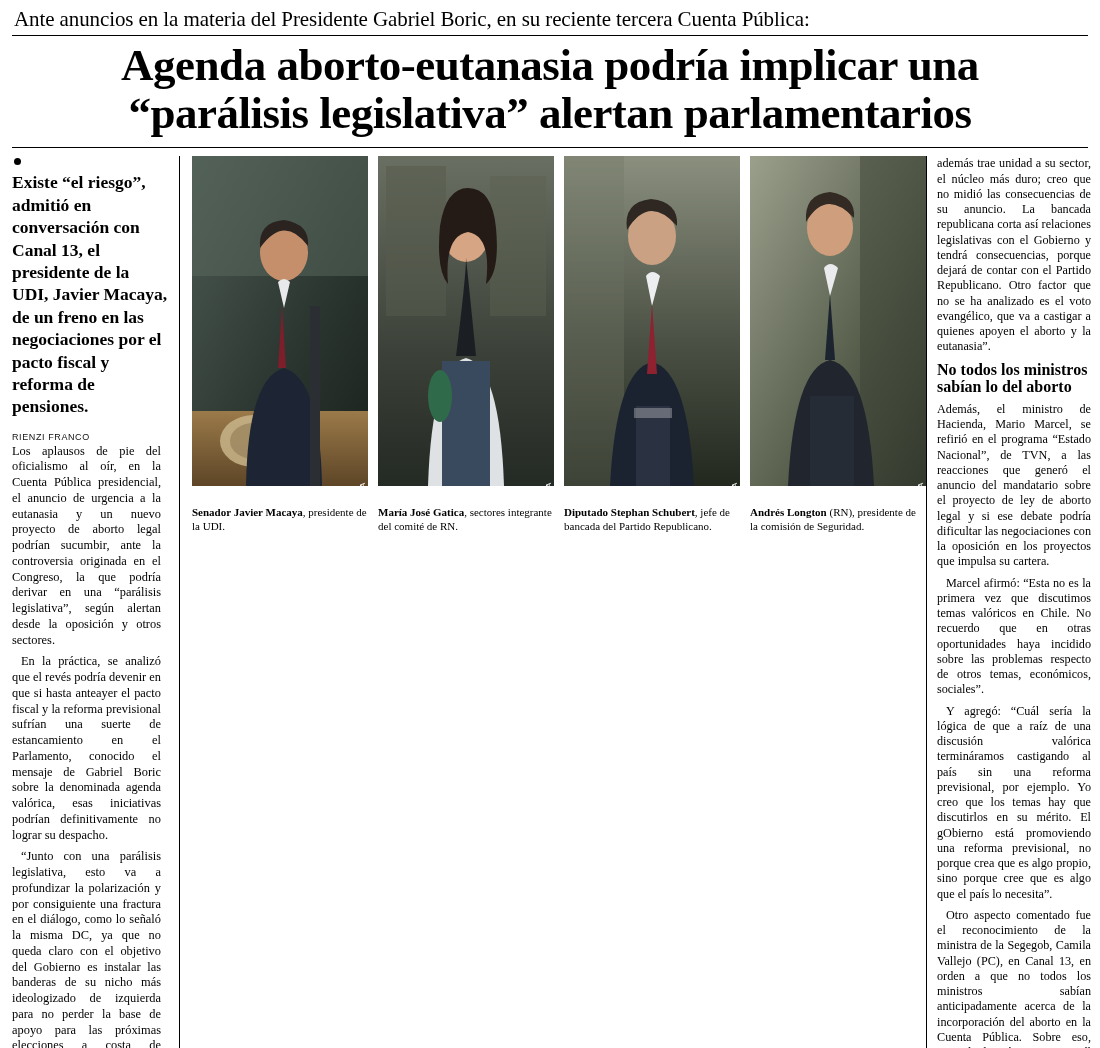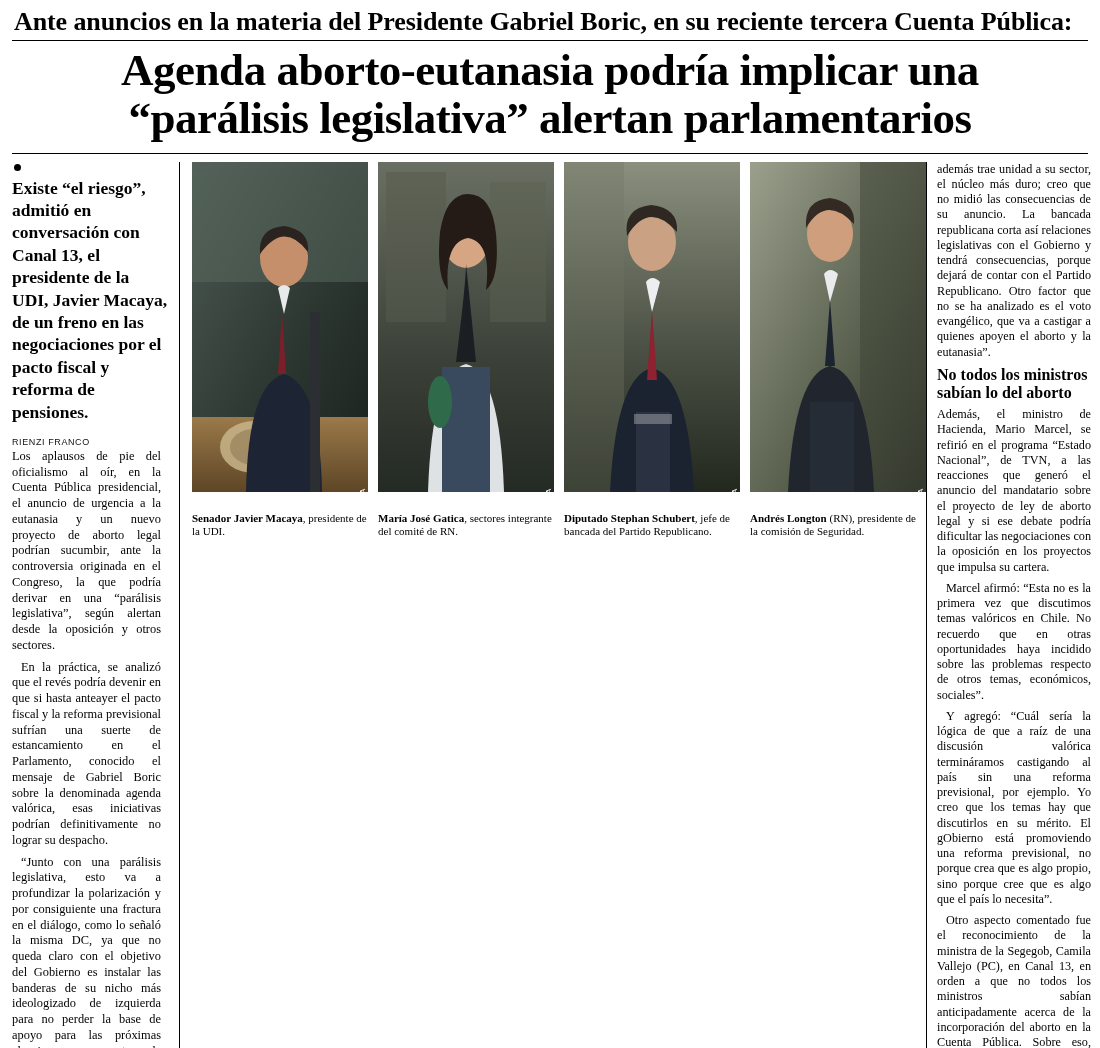--- a/index.html
+++ b/index.html
@@ -18,22 +18,22 @@
     position: relative;
     width: 1100px;
     height: 1048px;
     padding: 0;
     box-sizing: border-box;
   }
 
   
   .kicker {
     font-family: "Liberation Serif", serif;
-    font-weight: bold;
-    font-size: 26px;
+    font-weight: normal;
+    font-size: 21px;
     line-height: 1.05;
     padding: 8px 14px 0 14px;
     letter-spacing: -0.1px;
   }
   .rule-top {
     border-bottom: 1.5px solid #000;
     margin: 5px 12px 0 12px;
   }
   .headline {
     font-family: "Liberation Serif", serif;

